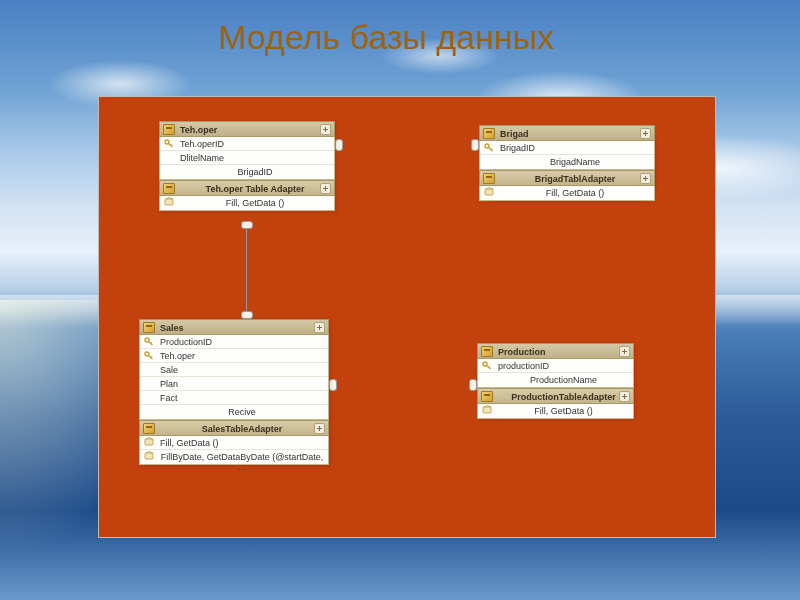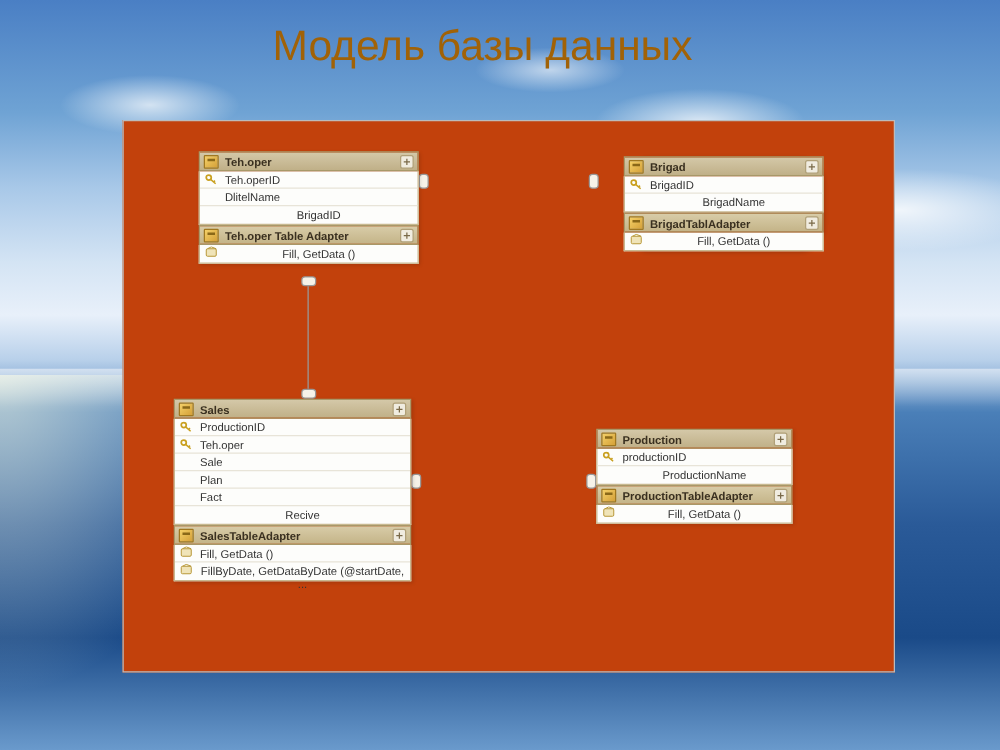--- a/index.html
+++ b/index.html
@@ -84,21 +84,21 @@
       border-bottom: 1px solid #e8e4d8;
       position: relative;
       height: 14px; line-height: 10px;
     }
     .erow:last-child { border-bottom: none; text-align: center; }
     .keyicon {
       position: absolute; left: 4px; top: 2px; width: 10px; height: 9px;
     }
     .keyicon svg { display:block; }
     .method .keyicon { top: 1px; }
-    .adapter-header { background: linear-gradient(to bottom, #d8cca8, #c4b488); }
+    .adapter-header { background: linear-gradient(to bottom, #d8cca8, #c4b488); text-align: center; }
     .connector {
       position: absolute; pointer-events: none;
     }
     .connector .cap {
       position: absolute; width: 8px; height: 12px;
       border: 1px solid #999; border-radius: 3px;
       background: #f6f2e8;
     }
   </style>
 </head>
@@ -142,21 +142,21 @@
         <div class="eheader adapter-header"><span class="hicon"></span><span>Teh.oper Table Adapter</span><span class="haction"></span></div>
         <div class="ebody">
           <div class="erow method"><span class="keyicon">
               <svg width="10" height="10" viewBox="0 0 10 10">
                 <rect x="1" y="2" width="8" height="6" rx="1" fill="#f0e4b8" stroke="#b89838" stroke-width="0.8"></rect>
                 <path d="M2 2 L5 0.5 L9 2" fill="none" stroke="#b89838" stroke-width="0.8"></path>
               </svg>
             </span><span>Fill, GetData ()</span></div>
         </div>
       </div>
-      <div class="entity" style="left: 400px; top: 28px; width: 160px; border-radius: 20px;">
+      <div class="entity" style="left: 380px; top: 28px; width: 176px; border-radius: 20px;">
         <div class="eheader"><span class="hicon"></span><span>Brigad</span><span class="haction"></span></div>
         <div class="ebody">
           <div class="erow"><span class="keyicon">
               <svg width="10" height="9" viewBox="0 0 10 9">
                 <circle cx="3" cy="3" r="2" fill="none" stroke="#c9a020" stroke-width="1.4"></circle>
                 <path d="M4.5 4.5 L8.5 8 M7 6.5 L8 5.5" stroke="#c9a020" stroke-width="1.2" fill="none"></path>
               </svg>
             </span><span>BrigadID</span></div>
           <div class="erow"><span>BrigadName</span></div>
         </div>

